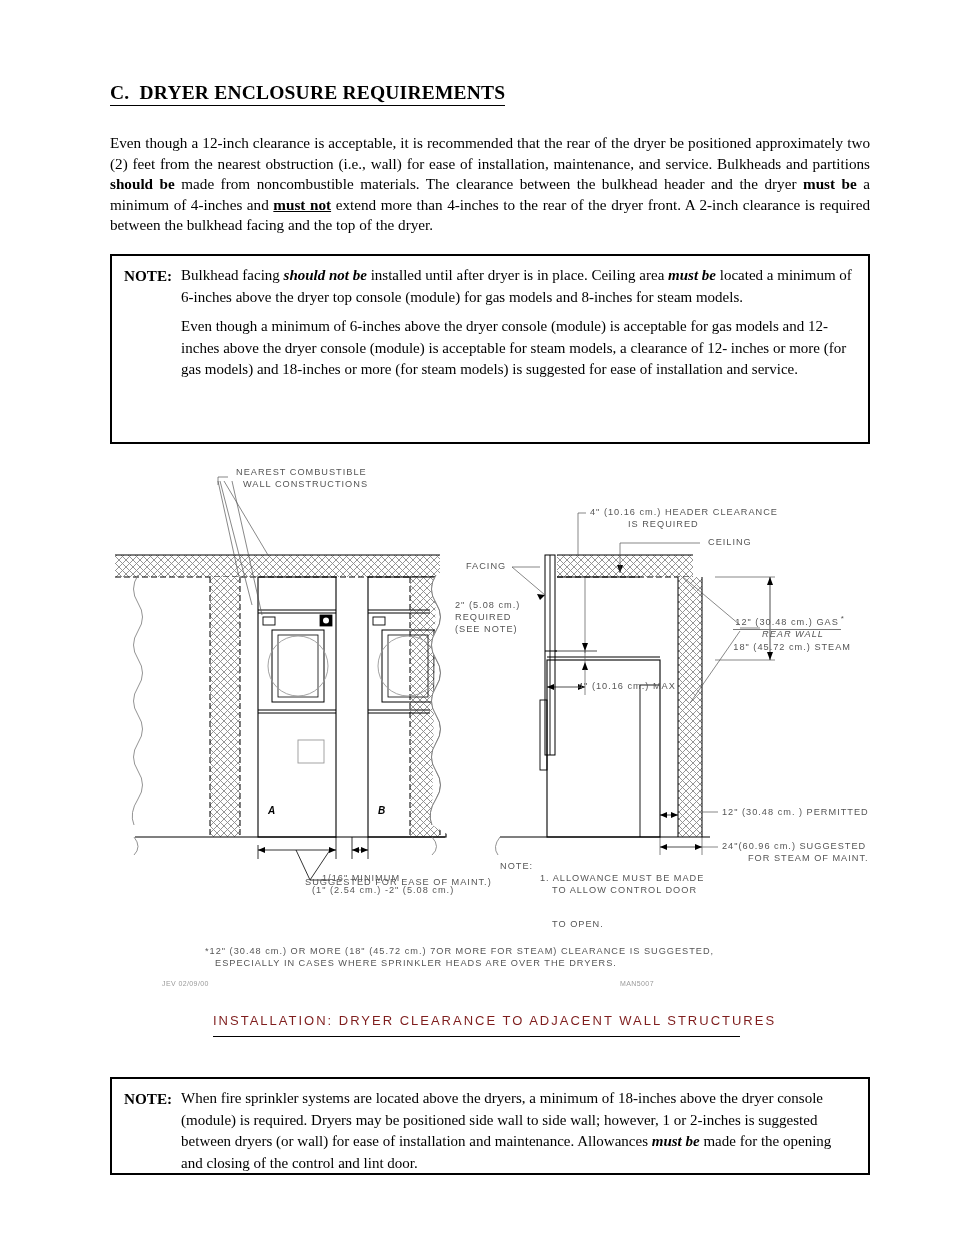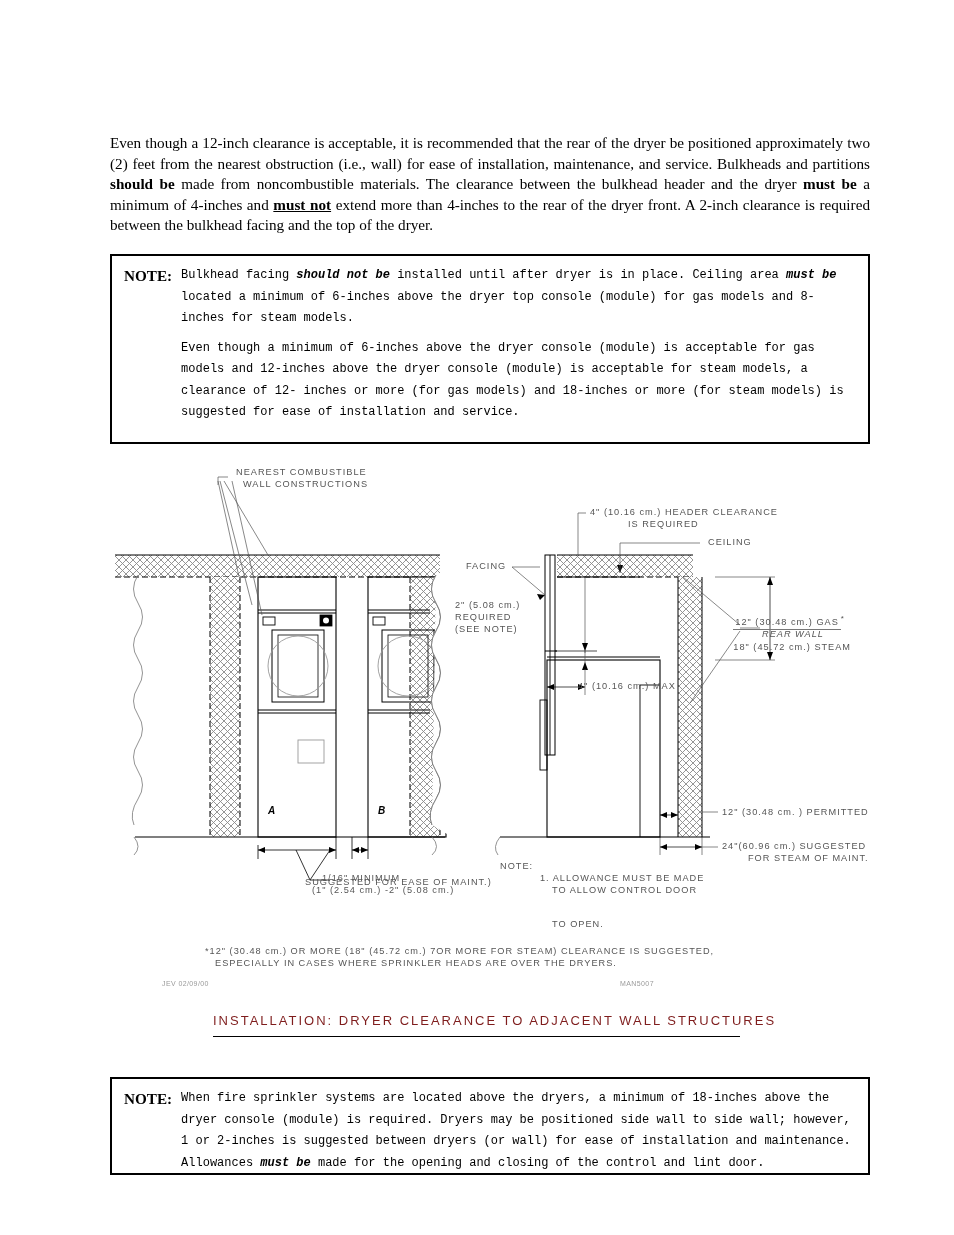--- a/index.html
+++ b/index.html
@@ -15,21 +15,21 @@
   .intro{position:absolute;left:110px;top:133px;width:760px;font-size:15.2px;
          line-height:20.6px;text-align:justify;}
   .intro b{font-weight:700;}
   .intro u{text-decoration:underline;font-weight:700;}
 
   
   .notebox{position:absolute;border:2.4px solid #000;background:#fff;box-sizing:border-box;}
   .note-inner{display:flex;padding:9px 12px 10px 12px;}
   .note-label{font-weight:700;font-size:15.2px;line-height:21.5px;white-space:nowrap;
               padding-right:9px;flex:0 0 auto;}
-  .note-body{font-size:12px;line-height:21.5px;flex:1 1 auto;font-family:Liberation Mono, monospace;}
+  .note-body{font-size:15px;line-height:21.5px;flex:1 1 auto;}
   .note-body p{margin:0;}
   .note-body p + p{margin-top:8px;}
   .note-body i{font-style:italic;font-weight:700;}
 
   #note-top{left:110px;top:254px;width:760px;height:190px;}
   #note-bottom{left:110px;top:1077px;width:760px;height:98px;}
 
   
   .drawing{position:absolute;left:0;top:455px;width:946px;height:600px;}
   .dwg-txt{position:absolute;font-family:"Liberation Sans",sans-serif;
@@ -42,20 +42,21 @@
   .frac{position:absolute;font-family:"Liberation Sans",sans-serif;font-size:9.2px;
         letter-spacing:1.0px;color:#555;white-space:pre;line-height:11.5px;}
   .frac .top{border-bottom:1px solid #777;display:inline-block;padding:0 2px 1px 2px;}
   .ast{font-size:8px;vertical-align:super;}
 </style>
 </head>
 <body>
 
 <div class="page">
 
+  <div class="heading">C.  DRYER ENCLOSURE REQUIREMENTS</div>
 
   <div class="intro">
     <span>Even though a 12-inch clearance is acceptable, it is recommended that the rear of the dryer be positioned approximately two (2) feet from the nearest obstruction (i.e., wall) for ease of installation, maintenance, and service.  Bulkheads and partitions </span><b>should be</b><span> made from noncombustible materials.  The clearance between the bulkhead header and the dryer </span><b>must be</b><span> a minimum of 4-inches and </span><u>must not</u><span> extend more than 4-inches to the rear of the dryer front.  A 2-inch clearance is required between the bulkhead facing and the top of the dryer.</span>
   </div>
 
   <div class="notebox" id="note-top">
     <div class="note-inner">
       <div class="note-label"><span>NOTE</span><span>:</span></div>
       <div class="note-body">
         <p><span>Bulkhead facing </span><i>should not be</i><span> installed until after dryer is in place.  Ceiling area </span><i>must be</i><span> located a minimum of 6-inches above the dryer top console (module) for gas models and 8-inches for steam models.</span></p>

